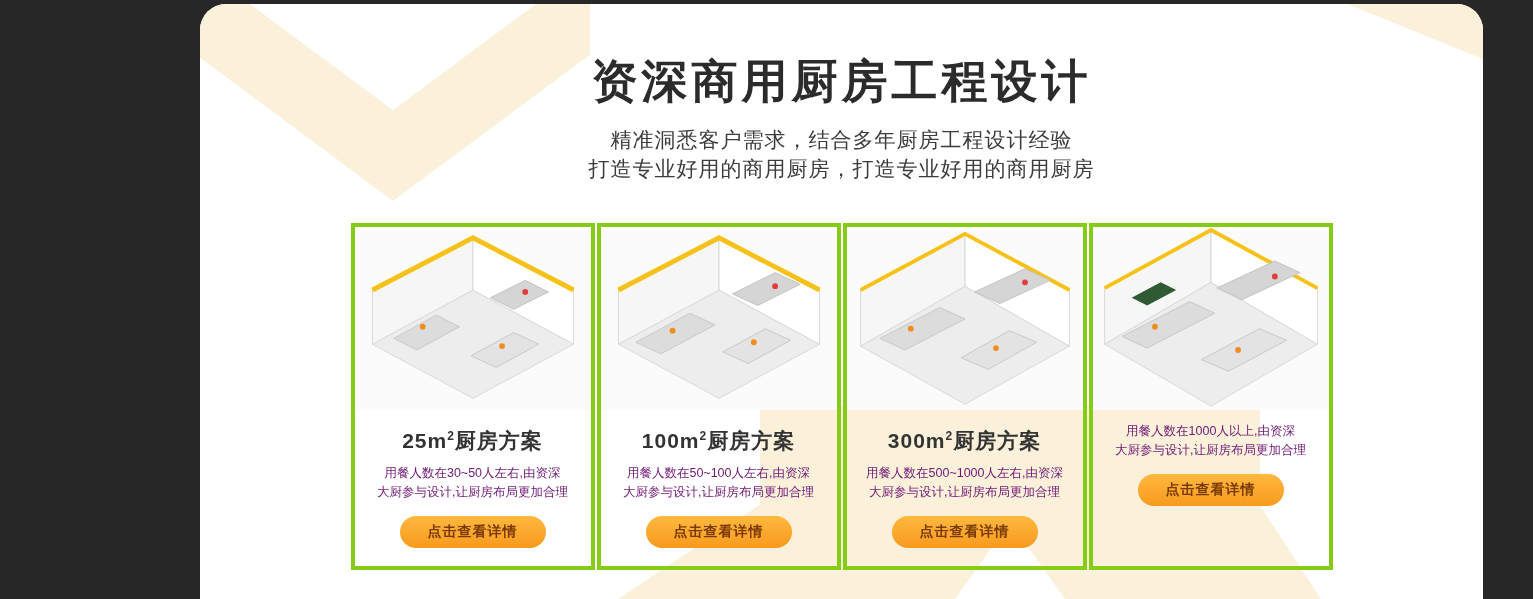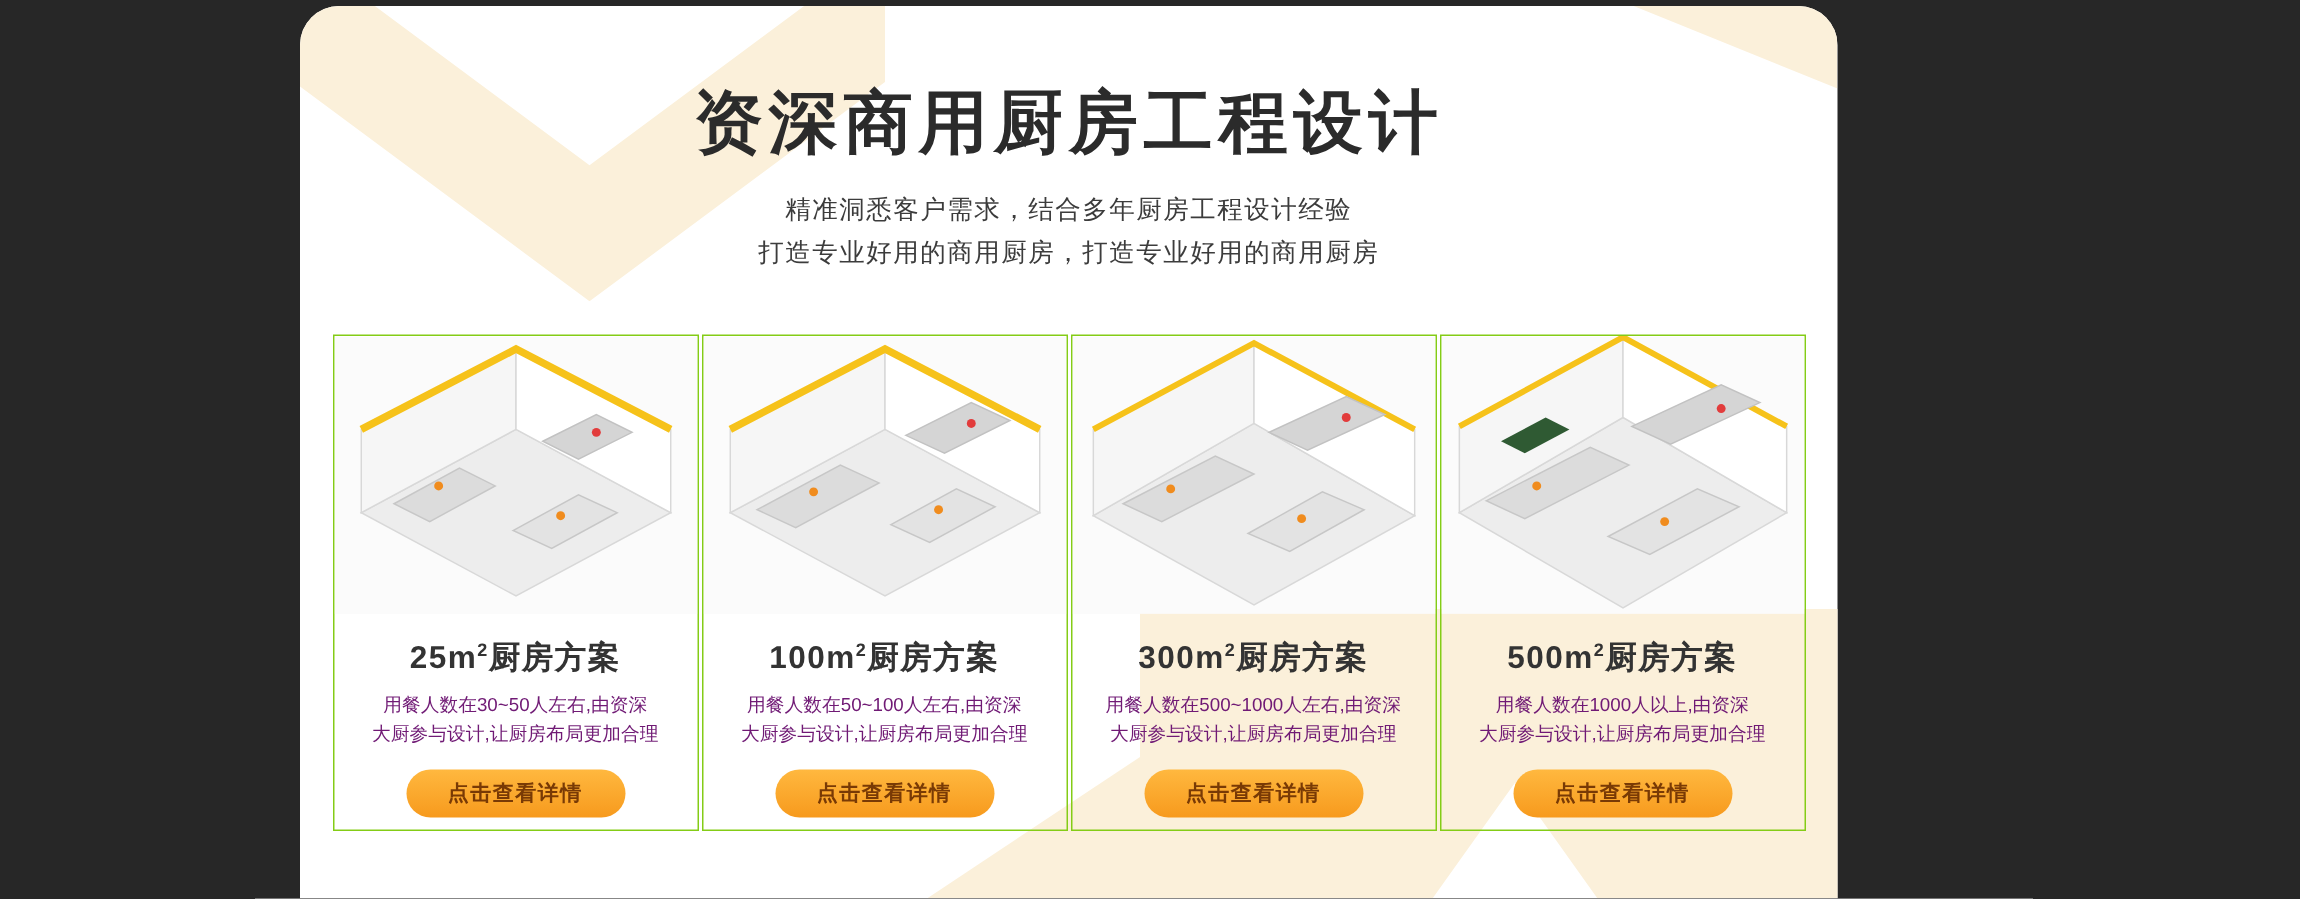--- a/index.html
+++ b/index.html
@@ -10,21 +10,21 @@
   }
   .stage {
     position:relative;
     width:1533px; height:599px;
     background:#272727;
     overflow:hidden;
   }
   .panel {
     position:absolute;
     left:200px; top:4px;
-    width:1025px; height:595px;
+    width:1283px; height:595px;
     background:#ffffff;
     border-radius:26px 26px 0 0;
     overflow:hidden;
   }
   
   .deco { position:absolute; background:#fbf0da; z-index:0; }
   .deco-tl {
     left:-4px; top:-40px; width:394px; height:252px;
     clip-path:polygon(0 0, 50% 58%, 100% 0, 100% 36%, 50% 94%, 0 36%);
   }
@@ -51,38 +51,38 @@
     text-align:center;
     font-size:46px;
     font-weight:bold;
     color:#2b2b2b;
     letter-spacing:4px;
     line-height:1.2;
   }
   .page-subtitle {
     margin:16px 0 0;
     text-align:center;
-    font-size:17px;
+    font-size:21px;
     color:#3c3c3c;
     line-height:29px;
     letter-spacing:1px;
   }
 
   .cards {
     position:relative; z-index:2;
     display:flex; justify-content:center; gap:2px;
     margin-top:40px;
   }
   .card {
     width:244px;
     box-sizing:border-box;
-    border:1px solid #84cc16;
+    border:4px solid #84cc16;
     background:transparent;
     text-align:center;
-    padding-bottom:8px;
+    padding-bottom:18px;
   }
   .card-image {
     width:100%; height:186px;
     overflow:hidden;
   }
   .card-image svg { display:block; width:100%; height:100%; }
   .card-title {
     margin:14px 0 0;
     font-size:21px;
     font-weight:bold;
@@ -214,21 +214,20 @@
             <polyline points="12,60 122,0 232,60" fill="none" stroke="#f6c21a" stroke-width="4"></polyline>
             <polygon points="30,110 100,74 126,86 56,122" fill="#dcdcdc" stroke="#c7c7c7"></polygon>
             <polygon points="112,134 172,102 200,114 140,146" fill="#e3e3e3" stroke="#c7c7c7"></polygon>
             <polygon points="128,60 188,32 214,44 154,72" fill="#d5d5d5" stroke="#c2c2c2"></polygon>
             <polygon points="40,70 70,54 86,62 56,78" fill="#2f5a33"></polygon>
             <circle cx="64" cy="100" r="3" fill="#f08c1e"></circle>
             <circle cx="150" cy="124" r="3" fill="#f08c1e"></circle>
             <circle cx="188" cy="48" r="3" fill="#e23c3c"></circle>
           </svg>
         </div>
-        <h3 class="card-title"><span>500m</span><sup>2</sup><span>厨房方案</span></h3>
         <p class="card-desc">
           <span>用餐人数在1000人以上,由资深</span><br>
           <span>大厨参与设计,让厨房布局更加合理</span>
         </p>
         <button class="detail-btn">点击查看详情</button>
       </div>
 
     </div>
   </div>
 </div>

